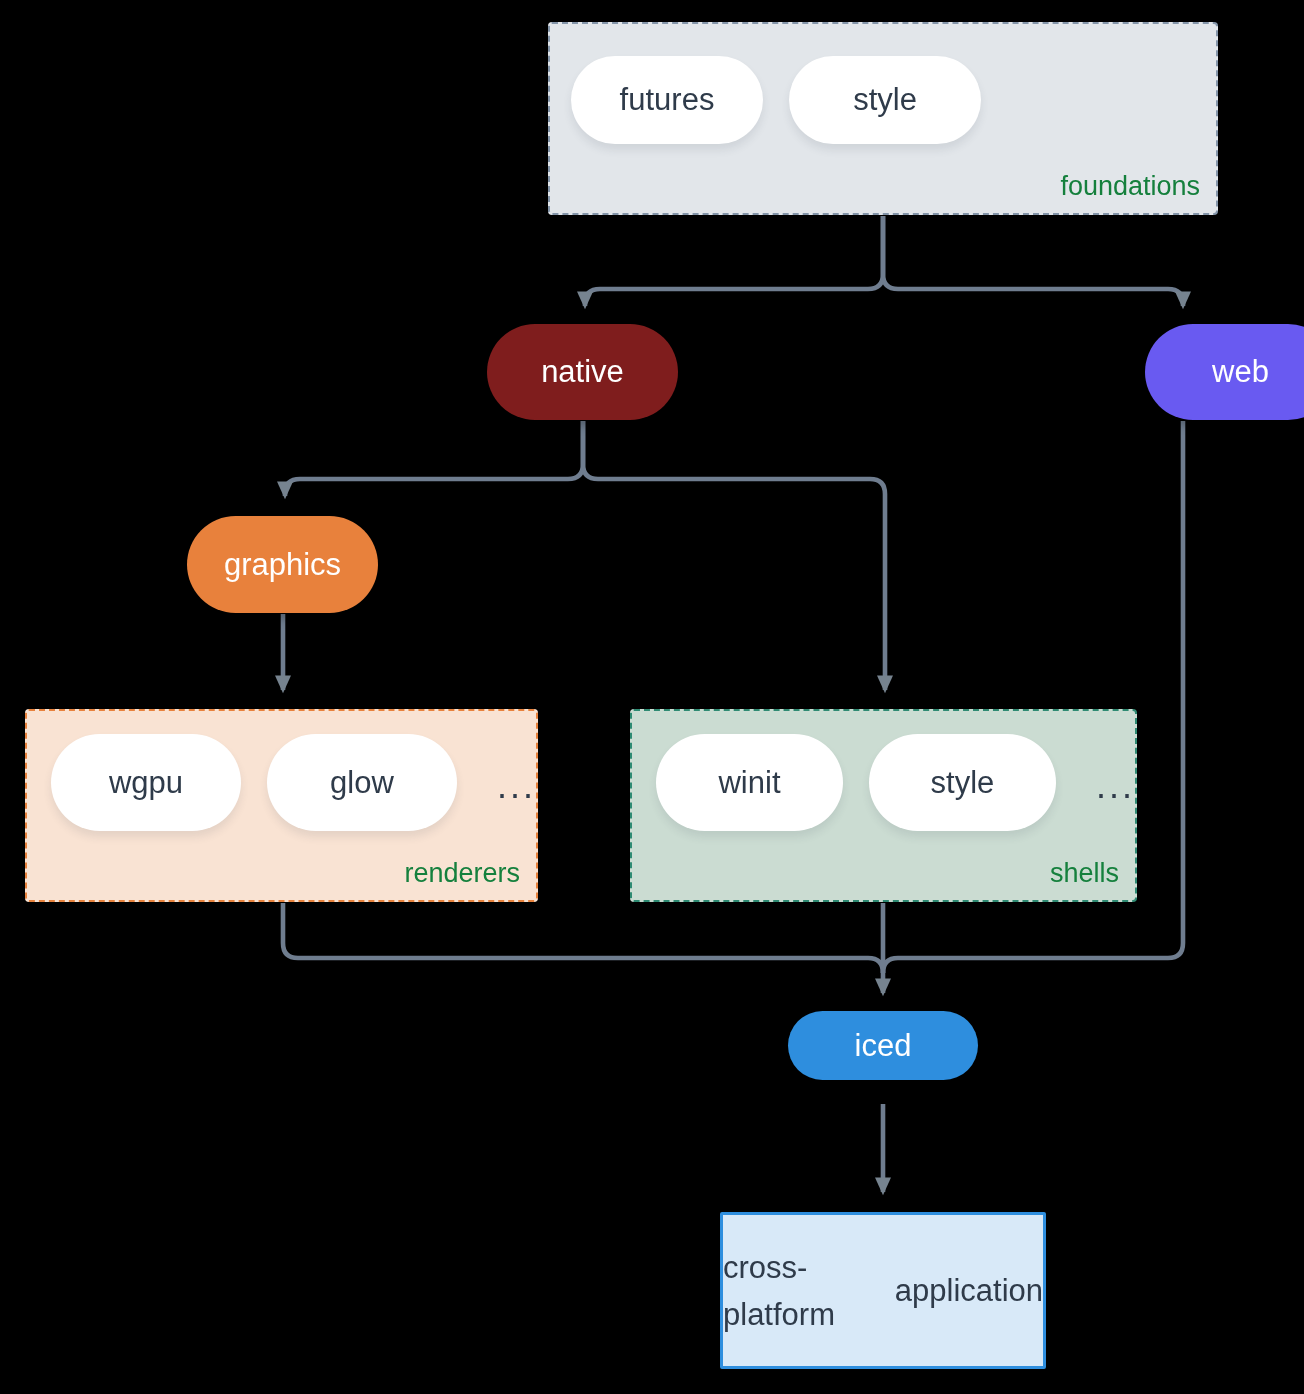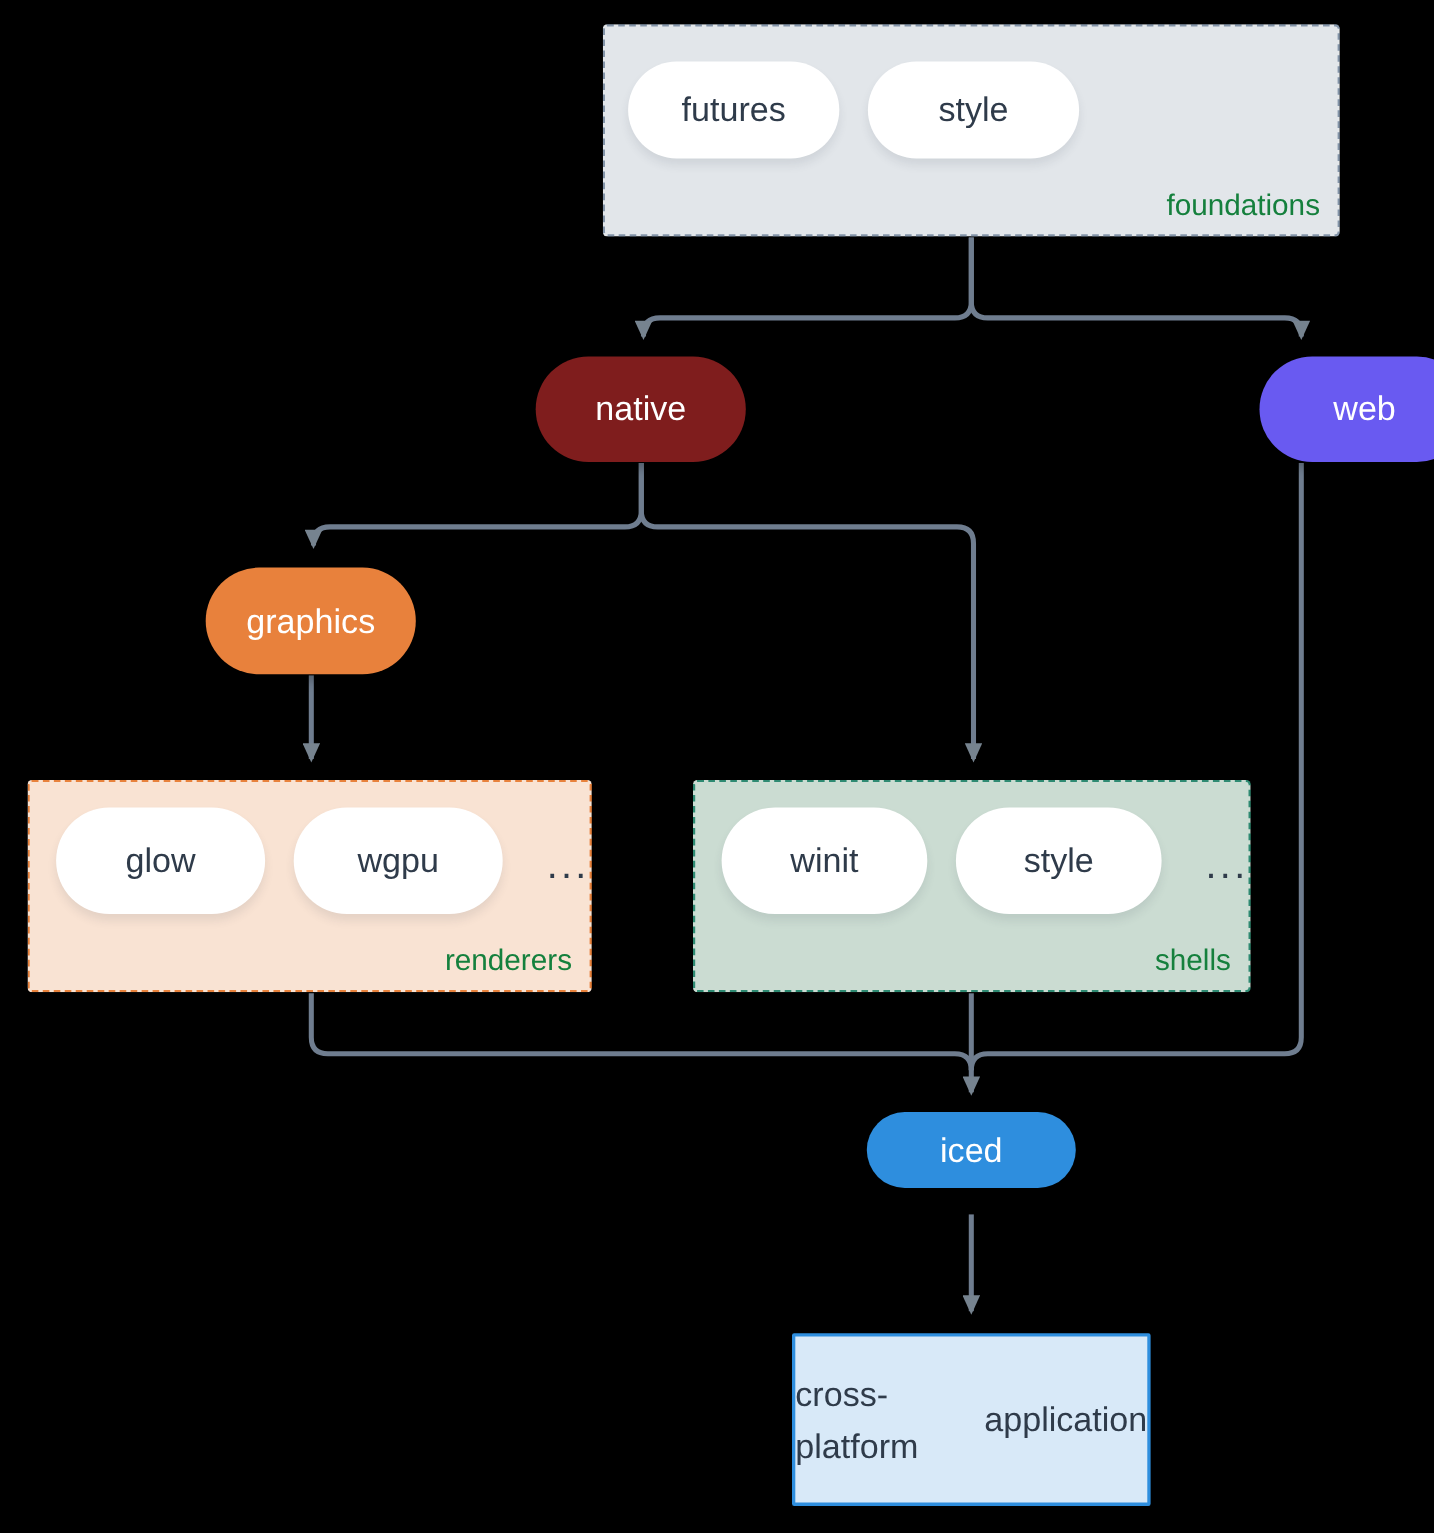--- a/index.html
+++ b/index.html
@@ -94,22 +94,22 @@
     <div class="group-label">foundations</div>
   </div>
 
   <div class="node-pill node-native">native</div>
   <div class="node-pill node-web">web</div>
 
   <div class="node-pill node-graphics">graphics</div>
 
   <div class="group group-renderers">
     <div class="pill-row row-inner">
+      <div class="white-pill">wgpu</div>
       <div class="white-pill">glow</div>
-      <div class="white-pill">wgpu</div>
       <div class="ellipsis">...</div>
     </div>
     <div class="group-label">renderers</div>
   </div>
 
   <div class="group group-shells">
     <div class="pill-row row-inner">
       <div class="white-pill">winit</div>
       <div class="white-pill">style</div>
       <div class="ellipsis">...</div>

